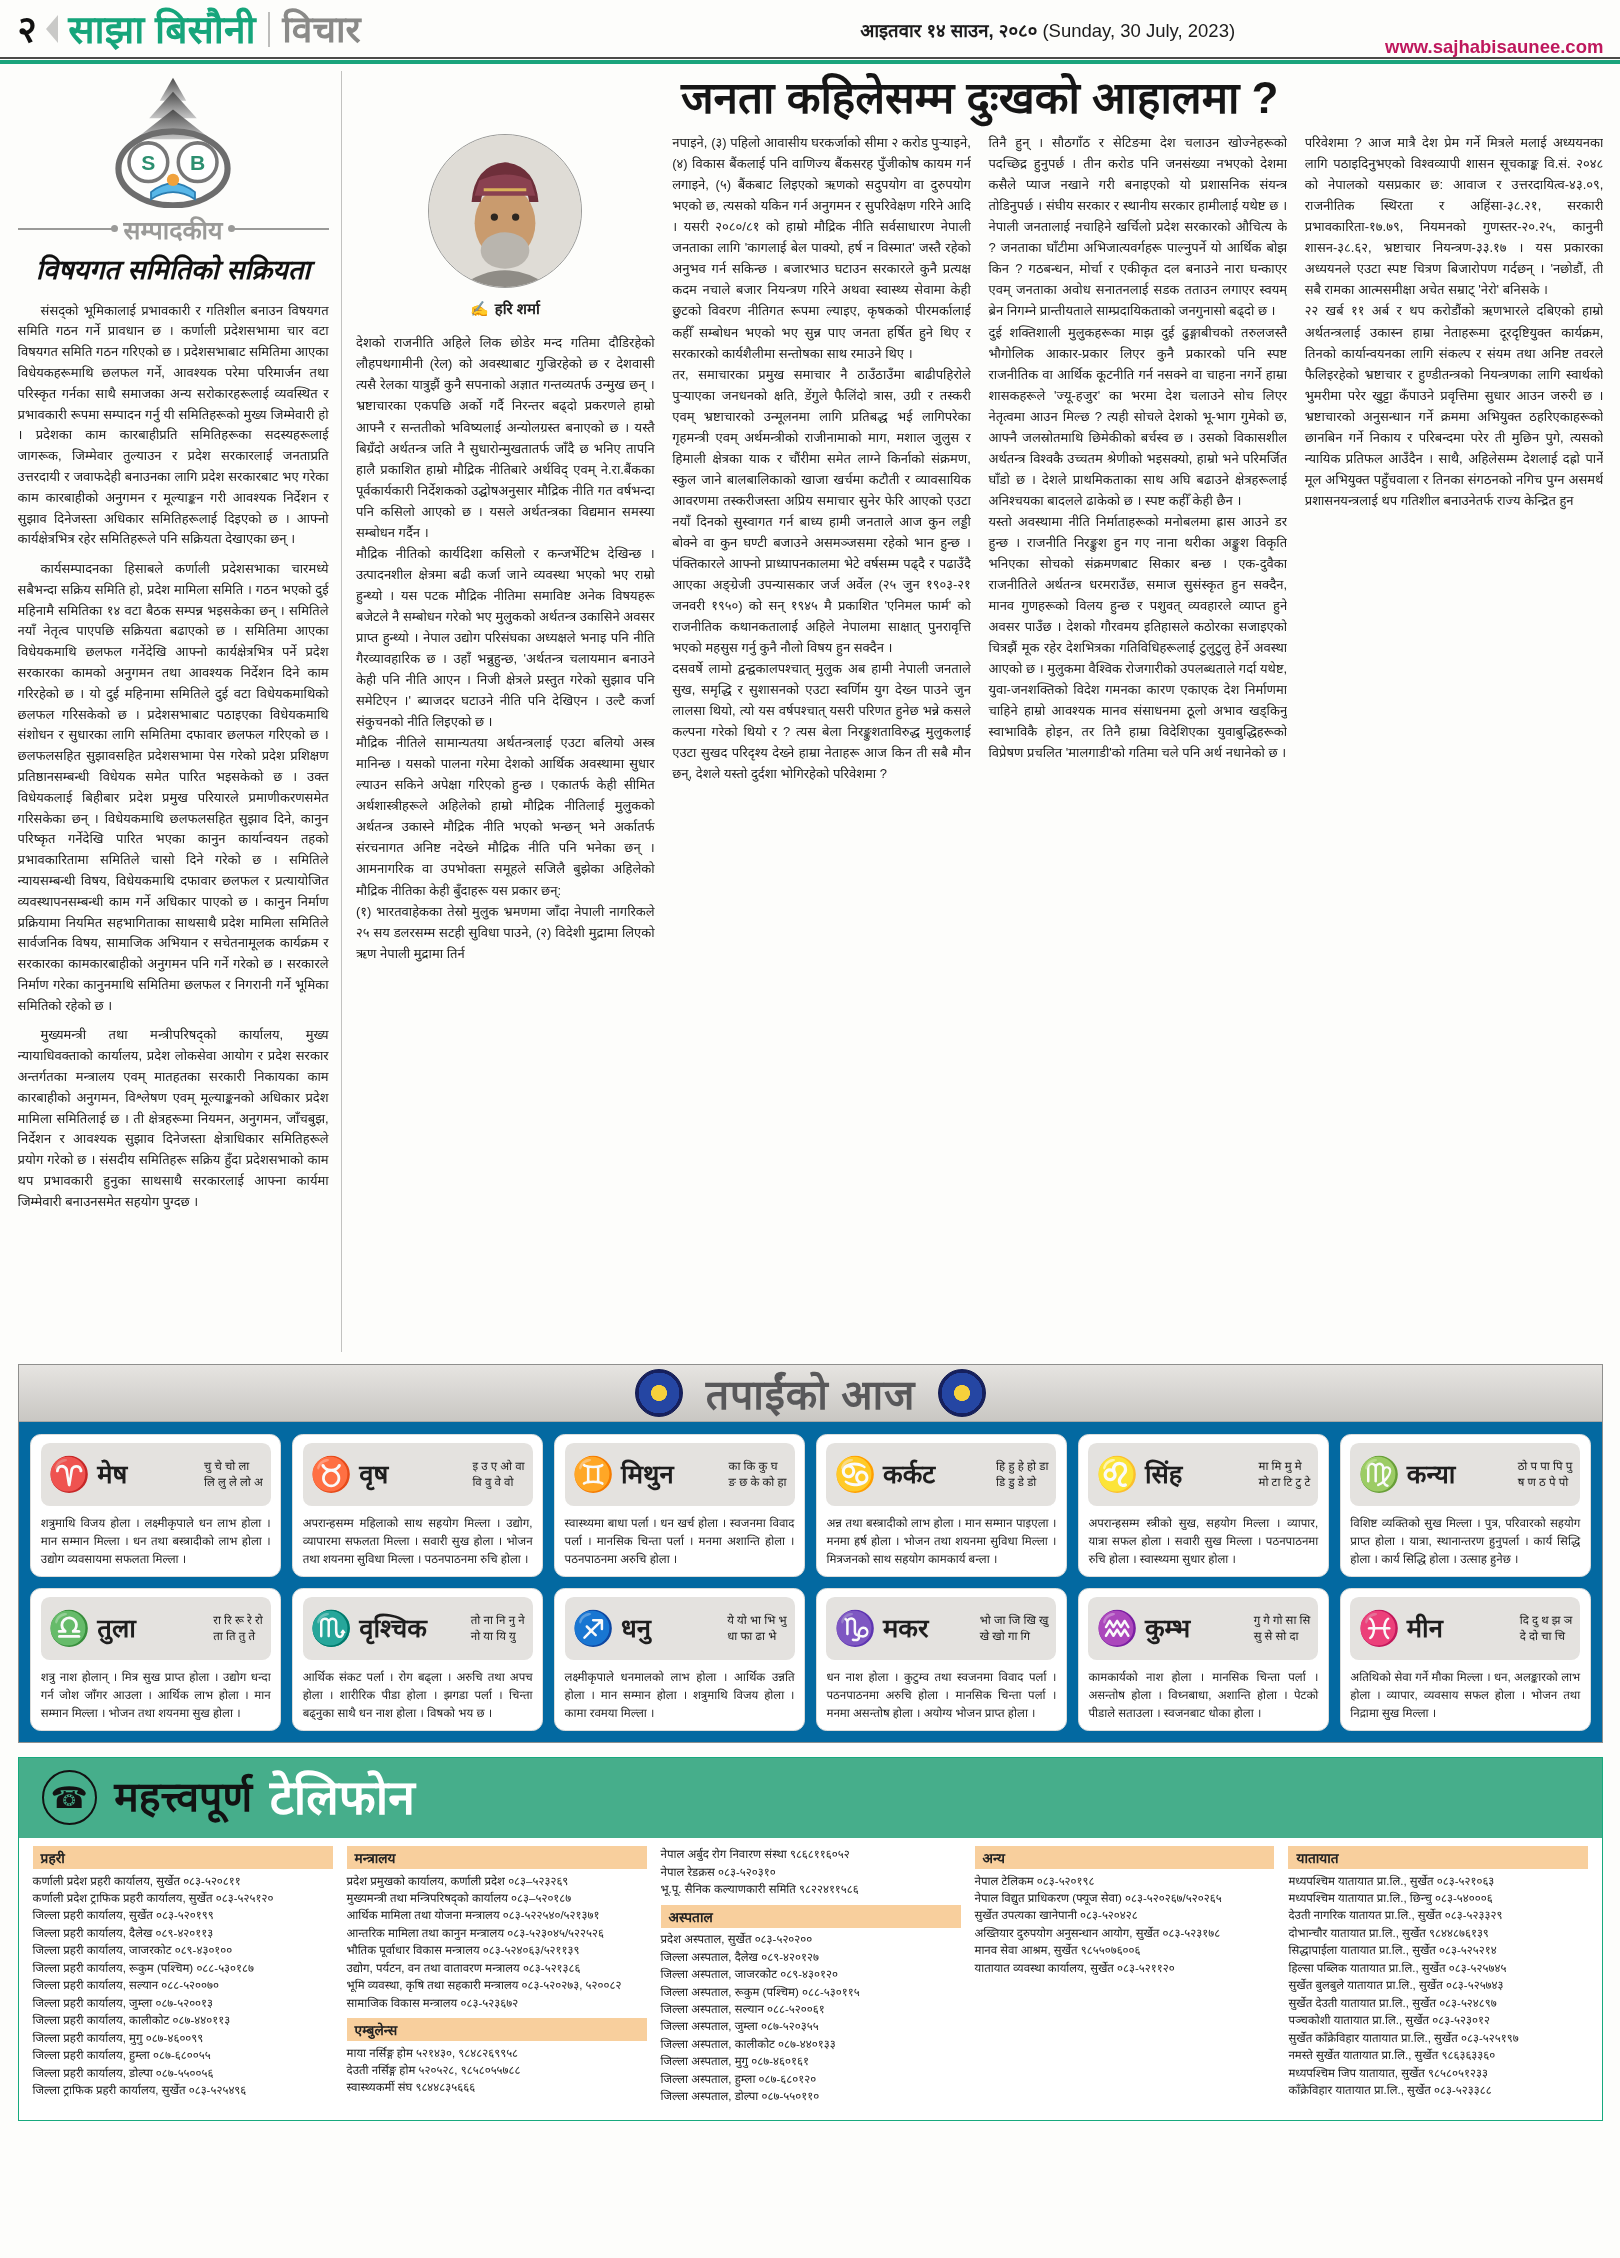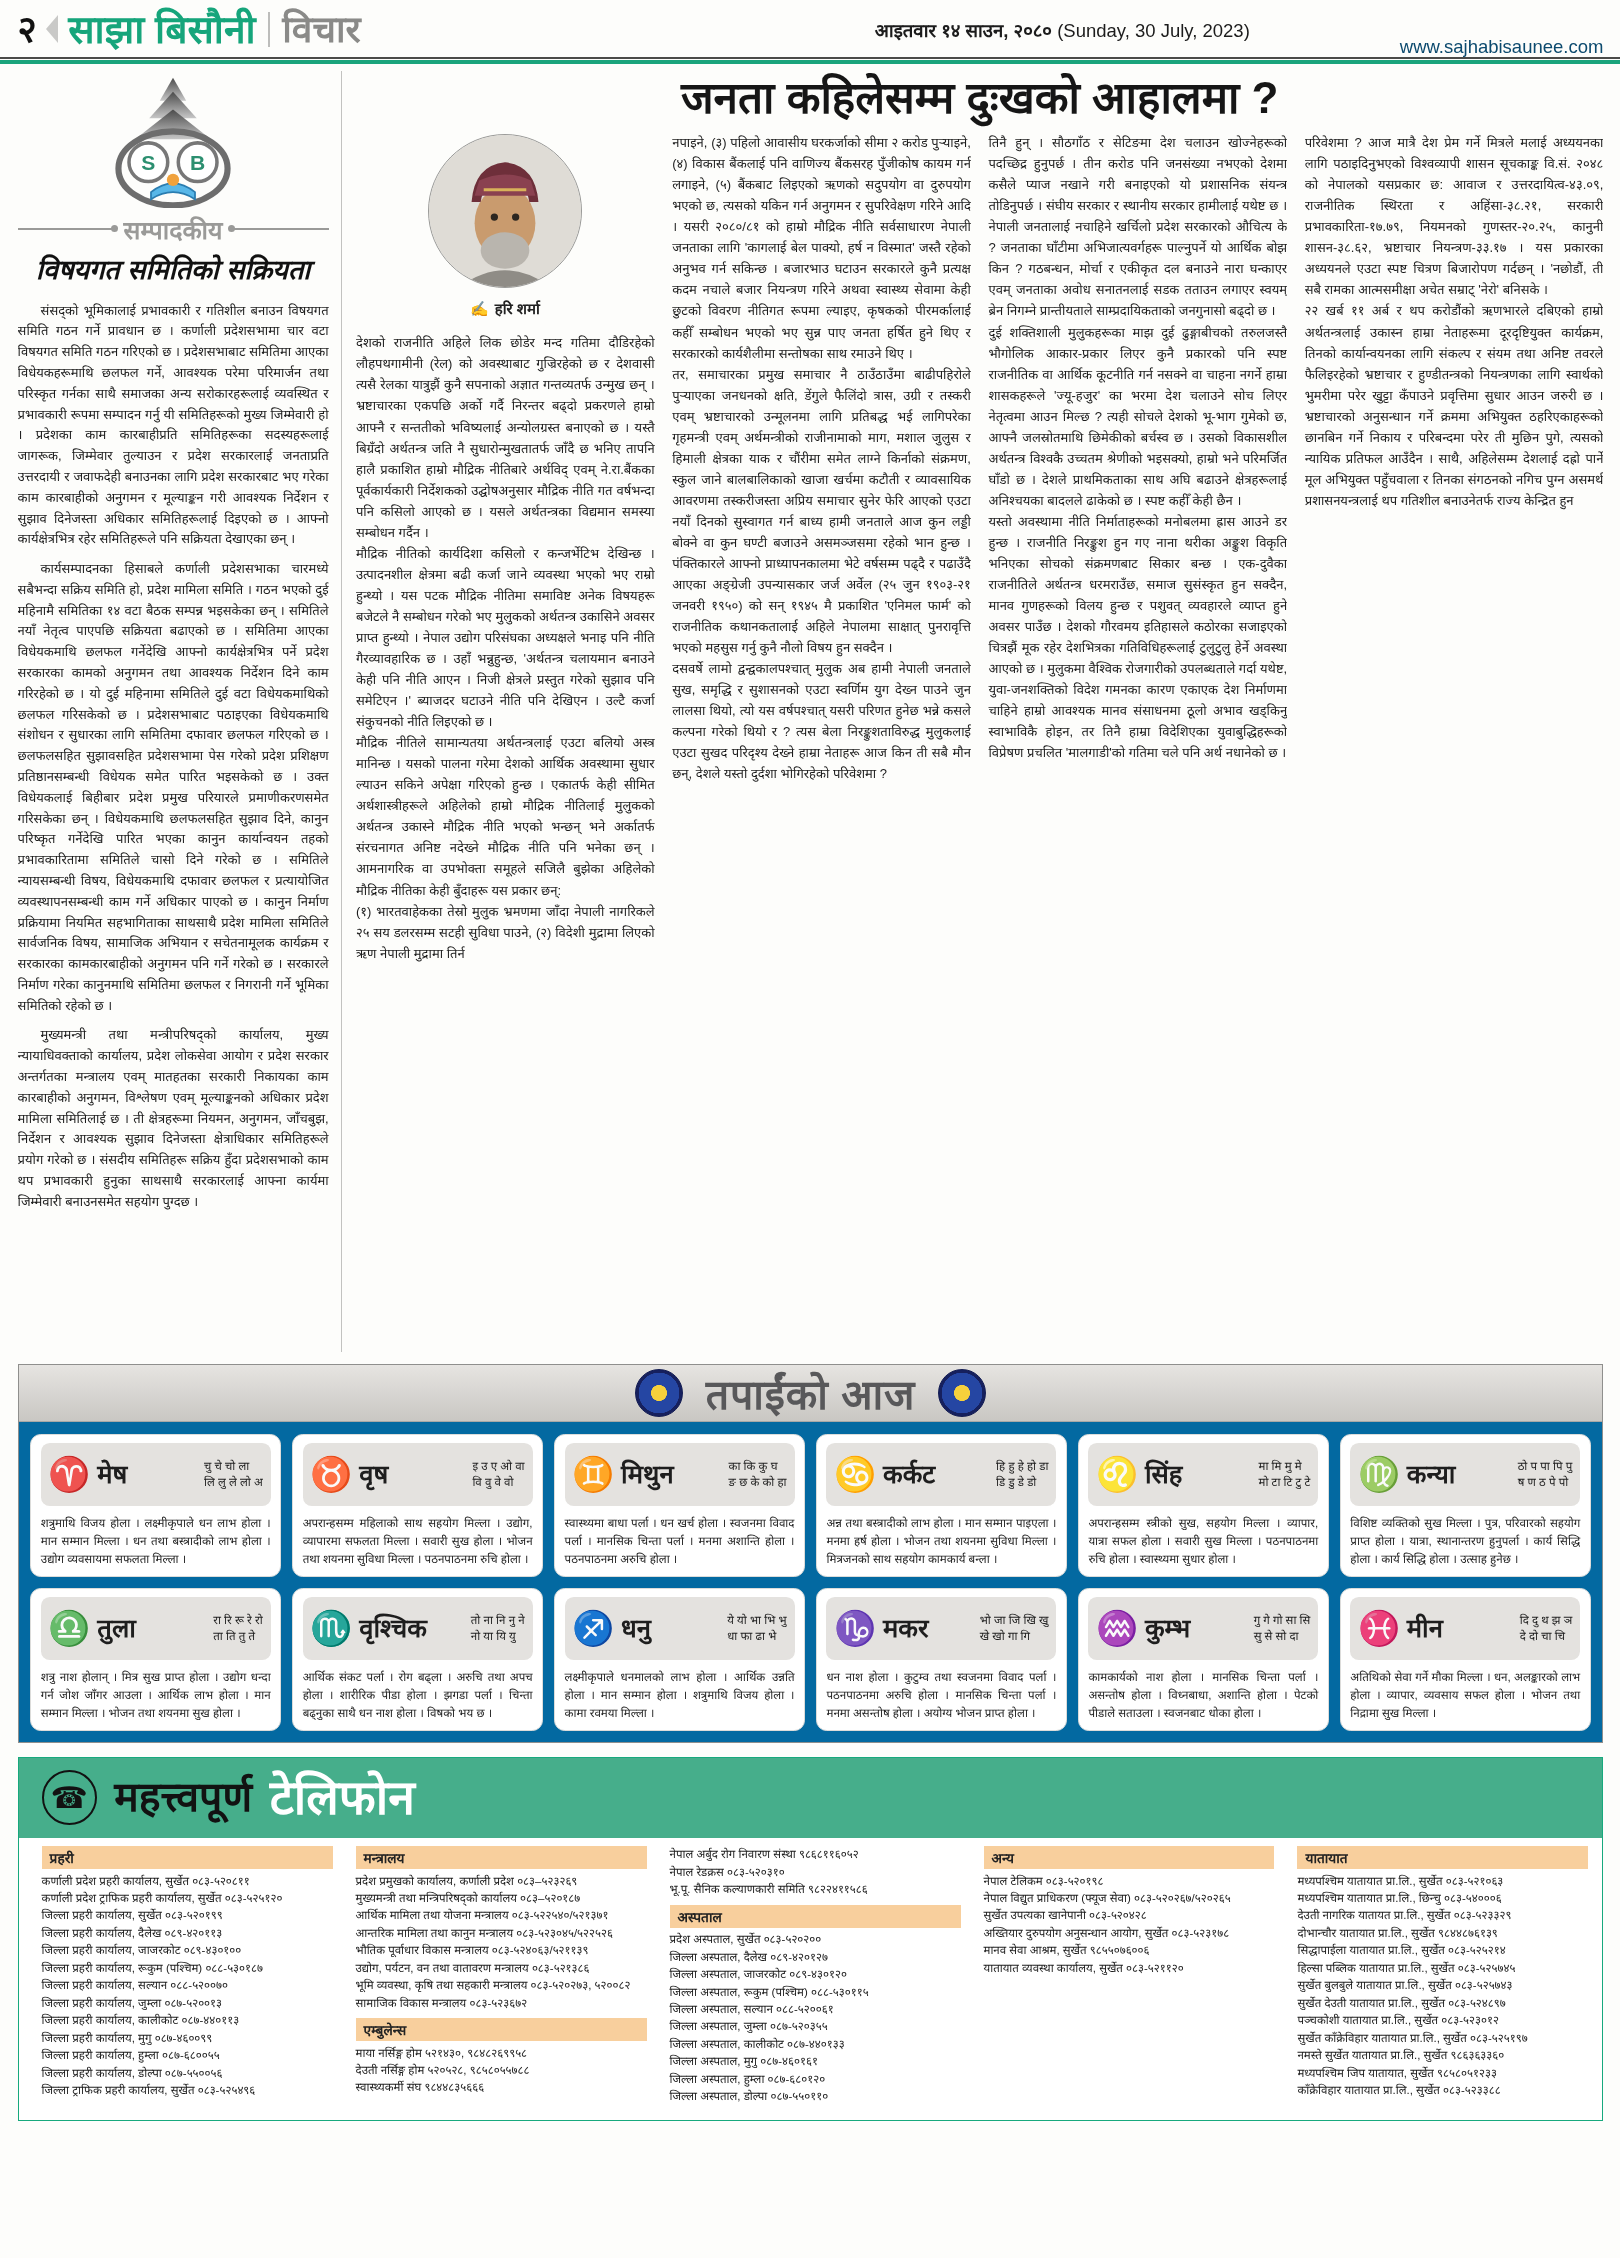--- a/index.html
+++ b/index.html
@@ -8,21 +8,21 @@
   
   .header{display:flex;align-items:center;padding:5.3px 17.6px 3.5px;height:48px;}
   .pagenum{font-size:37px;font-weight:bold;color:#111;line-height:1;}
   .page-arrow{width:0;height:0;border-top:14px solid transparent;border-bottom:14px solid transparent;
         border-right:12.4px solid #c9c9c7;margin:0 10.6px 0 8.8px;}
   .masthead{font-size:39px;font-weight:bold;color:#16a57b;line-height:1;}
   .mast-divider{width:1.8px;height:35px;background:#bdbdbb;margin:0 12.4px;}
   .section-name{font-size:37px;font-weight:bold;color:#8a8a88;line-height:1;}
   .header-date{margin-left:auto;margin-right:150px;font-size:18.5px;white-space:nowrap;}
   .header-date b{font-weight:bold;}
-  .website{font-size:18.5px;color:#0c4a6e;font-weight:normal;white-space:nowrap;margin-top:36px;}
+  .website{font-size:18.5px;color:#be185d;font-weight:bold;white-space:nowrap;margin-top:36px;}
   .rule-dark{height:1.8px;background:#4a4a48;margin:0 0 1.8px;}
   .rule-green{height:3.5px;background:#1ba47c;}
   
   .content{display:flex;gap:14px;padding:7px 17.6px 0;height:1281px;overflow:hidden;}
   .editorial{width:311px;flex:0 0 311px;border-right:0.9px solid #c2c2c0;padding-right:12.4px;overflow:hidden;}
   .ed-logo{display:block;margin:5.3px auto 1.8px;}
   .ed-kicker{display:flex;align-items:center;gap:7px;color:#9a9a98;font-weight:bold;
         font-size:25px;justify-content:center;margin:3.5px 0 8.8px;}
   .ed-kicker .k-line{flex:1;height:1.8px;background:#9a9a98;position:relative;}
   .ed-kicker .k-line::after{content:"";position:absolute;width:7px;height:7px;border-radius:50%;
@@ -60,21 +60,21 @@
   .sign-letters{font-size:11.5px;line-height:1.4;color:#1e1e1e;margin-left:auto;text-align:left;white-space:nowrap;}
   .sign-text{font-size:11.6px;line-height:1.55;text-align:justify;margin-top:8px;color:#222;}
   
   .tel{margin:13.2px 17.6px 0;border:1.8px solid #17a97d;background:#fff;}
   .tel-band{background:#46ae8b;display:flex;align-items:center;gap:17.6px;padding:8px 23px;height:64px;}
   .tel-icon{width:51px;height:51px;border-radius:50%;border:2.6px solid #121212;display:flex;
         align-items:center;justify-content:center;font-size:30px;color:#121212;flex:0 0 auto;background:transparent;}
   .tel-title-black{font-size:41px;font-weight:bold;color:#121212;line-height:1;}
   .tel-title-white{font-size:48px;font-weight:bold;color:#ffffff;line-height:1;}
   .tel-cols{display:flex;gap:14px;padding:8.8px 14px 14px;}
-  .tel-col{flex:1;min-width:0;margin-left:9px;}
+  .tel-col{flex:1;min-width:0;}
   .tel-header{background:#f8cf9d;font-weight:bold;font-size:13.7px;padding:1.8px 8px;margin:6.2px 0 3.5px;color:#222;}
   .tel-block:first-child .tel-header{margin-top:0;}
   .tel-entry{font-size:11.5px;line-height:1.52;color:#1c1c1c;}
 </style>
 </head>
 <body>
 
 <div class="page">
 
   <div class="header">

